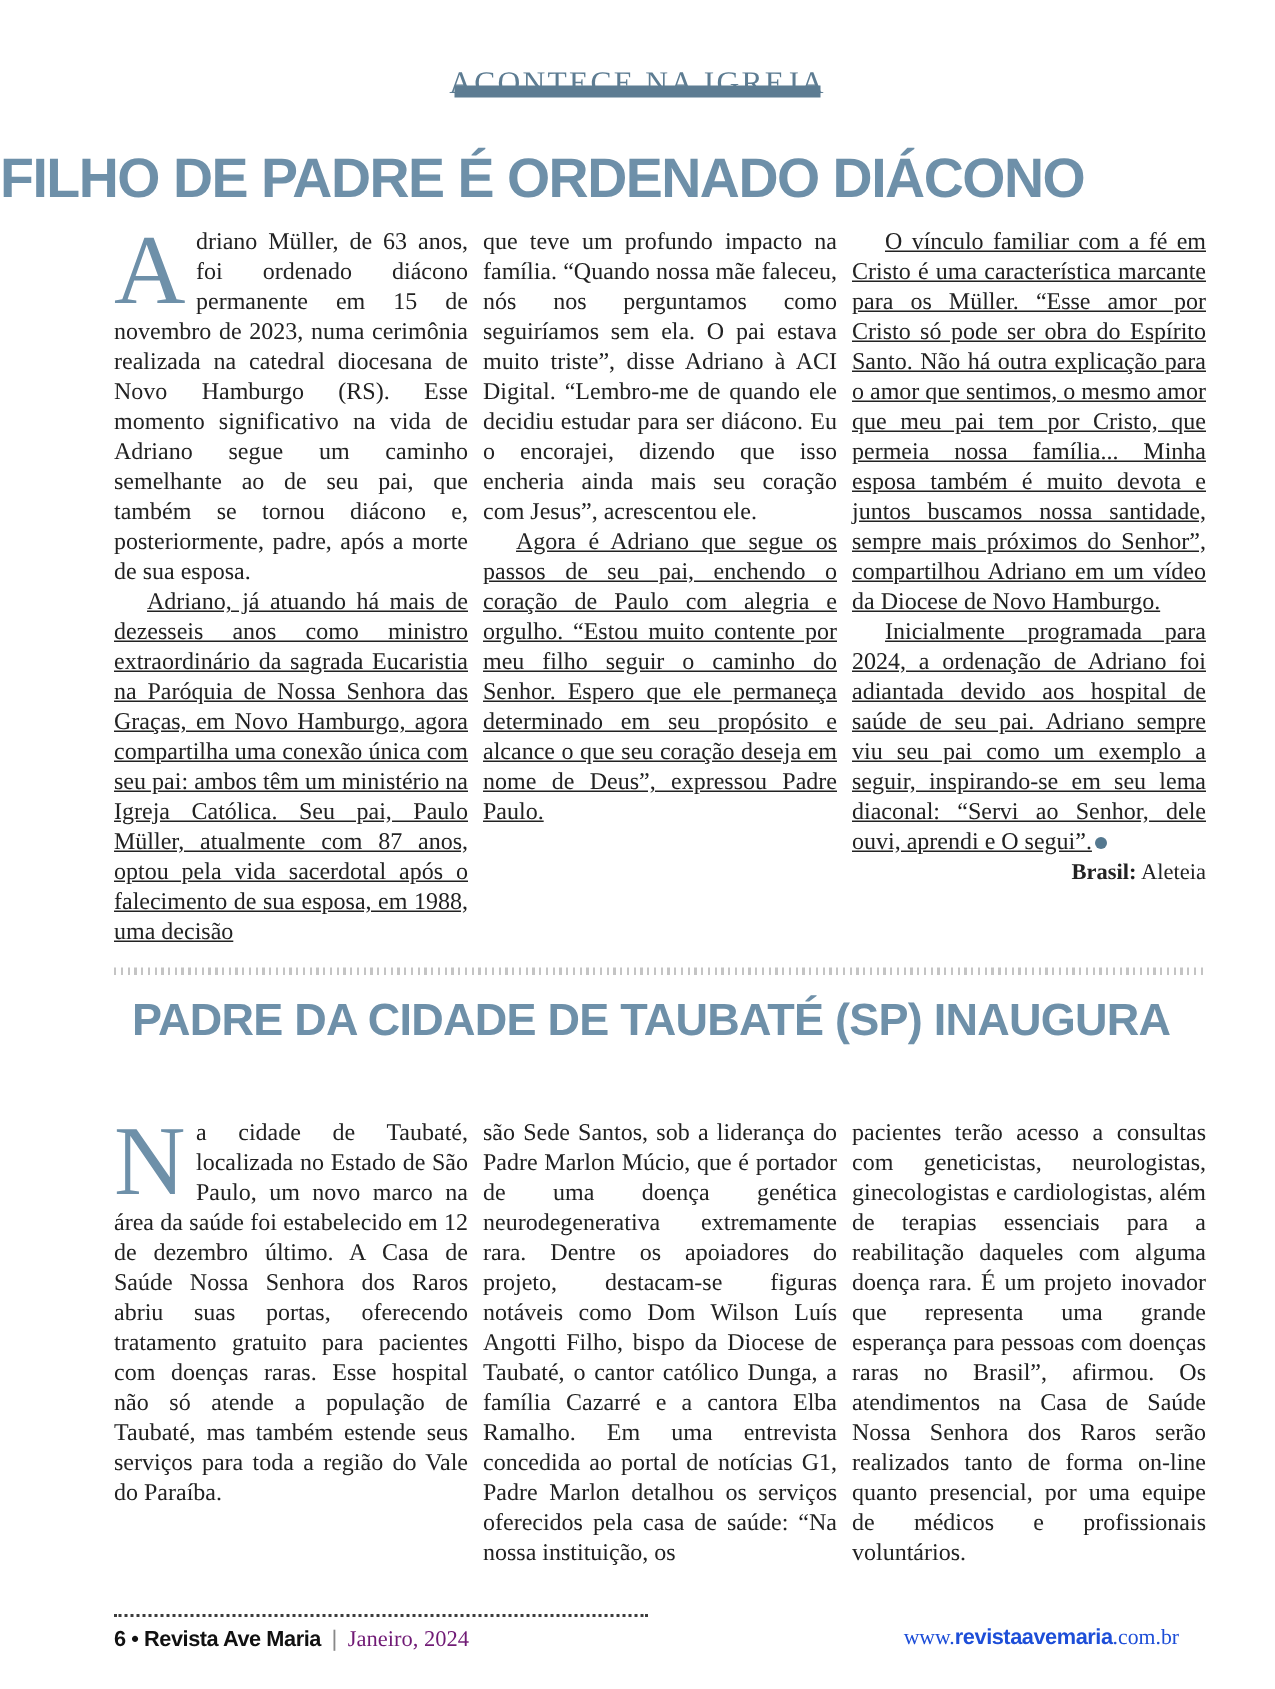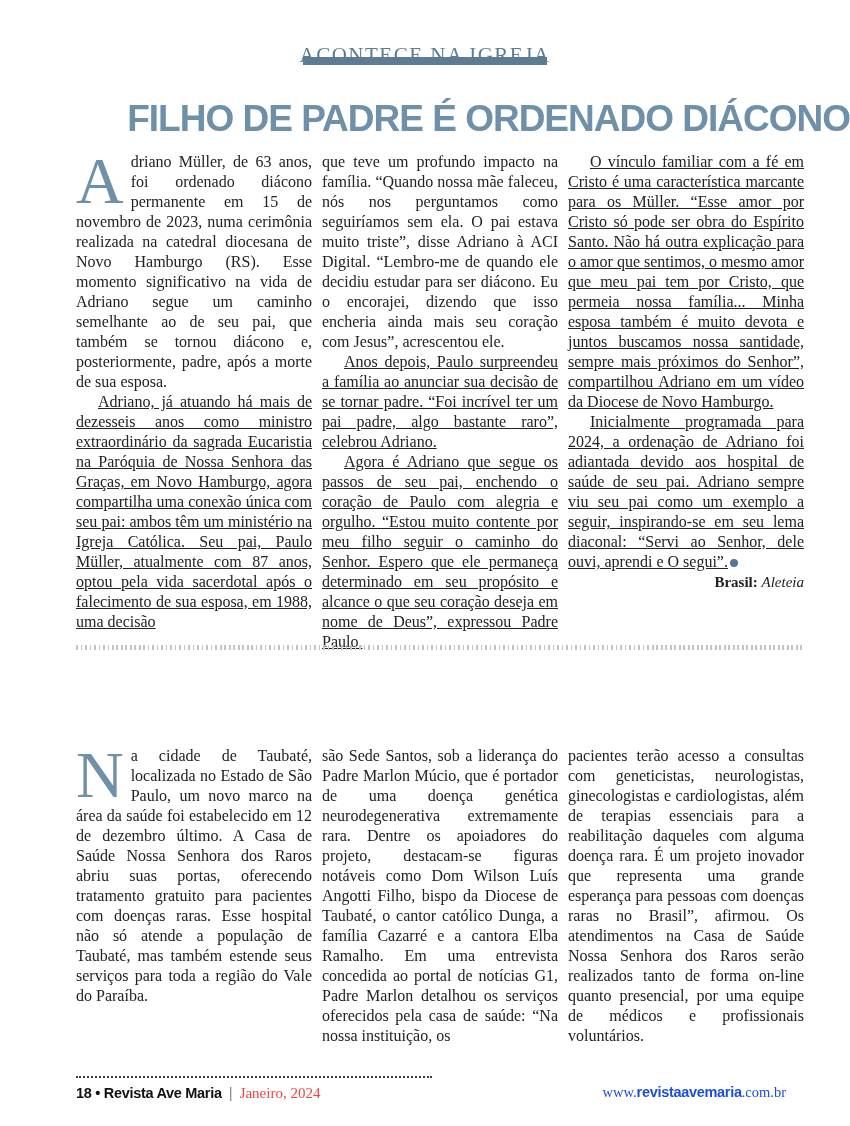--- a/index.html
+++ b/index.html
@@ -7,58 +7,58 @@
         font-family:"Liberation Serif",serif;color:#222;}
 
   
   .kicker{position:absolute;top:28px;left:0;width:100%;text-align:center;
           font-family:"Liberation Serif",serif;font-size:21px;letter-spacing:1.5px;
           color:#5d7c92;font-variant:small-caps;margin-top:15px;}
   .kicker-bar{position:absolute;top:57px;left:50%;transform:translateX(-50%);
               width:244px;height:8px;background:#5d7c92;}
 
   
-  .title1{position:absolute;top:98px;left:0;width:100%;text-align:right;
+  .title1{position:absolute;top:98px;left:0;width:100%;text-align:left;
           font-family:"Liberation Sans",sans-serif;font-weight:bold;font-size:37px;
           letter-spacing:-1px;color:#6e90a9;margin:0;}
   .title2{position:absolute;top:663px;left:88px;width:716px;
           font-family:"Liberation Sans",sans-serif;font-weight:bold;font-size:30px;
           line-height:35px;letter-spacing:-0.5px;color:#6e90a9;margin:0;}
 
   
   .cols{position:absolute;left:76px;width:728px;display:flex;gap:10px;}
   .cols1{top:152px;}
   .cols2{top:746px;}
   .col{width:236px;font-size:16px;line-height:20px;text-align:justify;
        text-justify:inter-word;hyphens:manual;}
   .col p{margin:0;}
   .col p.ind{text-indent:22px;text-decoration:underline;}
 
   .dropcap{float:left;font-family:"Liberation Serif",serif;color:#6e90a9;
            font-size:66px;line-height:52px;padding:3px 7px 0 0;}
 
   .source{text-align:right;margin-top:12px;font-size:15px;}
   .source .lbl{font-weight:bold;}
-  .source .val{font-style:italic;margin-top:36px;}
+  .source .val{margin-top:36px;}
 
   .endbullet{display:inline-block;width:8px;height:8px;border-radius:50%;
              background:#54788f;margin-left:2px;vertical-align:baseline;}
 
   
   .tick-divider{position:absolute;top:645px;left:76px;width:728px;height:5px;
         background:repeating-linear-gradient(90deg,#c4c4c4 0 1.5px,transparent 1.5px 4.5px);}
   .footer-dotline{position:absolute;top:1076px;left:76px;width:356px;height:0;
         border-top:2px dotted #3c3c3c;}
 
   
   .footer-left{position:absolute;top:1084px;left:76px;font-size:15px;white-space:nowrap;}
   .footer-left .mag{font-family:"Liberation Sans",sans-serif;font-weight:bold;
                     font-size:14.5px;letter-spacing:-0.3px;color:#111;}
   .footer-left .sep{color:#888;margin:0 7px;font-family:"Liberation Sans",sans-serif;font-weight:200;}
-  .footer-left .issue{font-family:"Liberation Serif",serif;color:#ef4444;}
+  .footer-left .issue{font-family:"Liberation Serif",serif;color:#701a75;}
   .footer-right{position:absolute;top:1084px;right:64px;font-size:14.5px;white-space:nowrap;color:#1d4ed8;}
   .footer-right .b{font-family:"Liberation Sans",sans-serif;font-weight:bold;letter-spacing:-0.3px;}
   .footer-right .r{font-family:"Liberation Serif",serif;}
 
   .ital{}
 </style>
 </head>
 <body>
 
 <div class="page">
@@ -68,47 +68,46 @@
 
   <h1 class="title1">FILHO DE PADRE É ORDENADO DIÁCONO</h1>
 
   <div class="cols cols1">
     <div class="col">
       <p><span class="dropcap">A</span><span>driano Müller, de 63 anos, foi ordenado diácono permanente em 15 de novembro de 2023, numa cerimônia realizada na catedral diocesana de Novo Hamburgo (RS). Esse momento significativo na vida de Adriano segue um caminho semelhante ao de seu pai, que também se tornou diácono e, posteriormente, padre, após a morte de sua esposa.</span></p>
       <p class="ind">Adriano, já atuando há mais de dezesseis anos como ministro extraordinário da sagrada Eucaristia na Paróquia de Nossa Senhora das Graças, em Novo Hamburgo, agora compartilha uma conexão única com seu pai: ambos têm um ministério na Igreja Católica. Seu pai, Paulo Müller, atualmente com 87 anos, optou pela vida sacerdotal após o falecimento de sua esposa, em 1988, uma decisão</p>
     </div>
     <div class="col">
       <p>que teve um profundo impacto na família. “Quando nossa mãe faleceu, nós nos perguntamos como seguiríamos sem ela. O pai estava muito triste”, disse Adriano à ACI Digital. “Lembro-me de quando ele decidiu estudar para ser diácono. Eu o encorajei, dizendo que isso encheria ainda mais seu coração com Jesus”, acrescentou ele.</p>
-      <p class="ind">Anos depois, Paulo surpreendeu a família ao anunciar sua decisão de se tornar padre. “Foi incrível ter um pai padre, algo bastante raro”, celebrou Adriano.</p>
       <p class="ind">Agora é Adriano que segue os passos de seu pai, enchendo o coração de Paulo com alegria e orgulho. “Estou muito contente por meu filho seguir o caminho do Senhor. Espero que ele permaneça determinado em seu propósito e alcance o que seu coração deseja em nome de Deus”, expressou Padre Paulo.</p>
     </div>
     <div class="col">
       <p class="ind">O vínculo familiar com a fé em Cristo é uma característica marcante para os Müller. “Esse amor por Cristo só pode ser obra do Espírito Santo. Não há outra explicação para o amor que sentimos, o mesmo amor que meu pai tem por Cristo, que permeia nossa família... Minha esposa também é muito devota e juntos buscamos nossa santidade, sempre mais próximos do Senhor”, compartilhou Adriano em um vídeo da Diocese de Novo Hamburgo.</p>
       <p class="ind"><span>Inicialmente programada para 2024, a ordenação de Adriano foi adiantada devido aos hospital de saúde de seu pai. Adriano sempre viu seu pai como um exemplo a seguir, inspirando-se em seu lema diaconal: “Servi ao Senhor, dele ouvi, aprendi e O segui”.</span><span class="endbullet"></span></p>
       <p class="source"><span class="lbl">Brasil:</span> <span class="val">Aleteia</span></p>
     </div>
   </div>
 
   <div class="tick-divider"></div>
 
-  <h2 class="title2"><br></h2>
+  <h2 class="title2"><span>PADRE DA CIDADE DE TAUBATÉ (SP) INAUGURA</span><br></h2>
 
   <div class="cols cols2">
     <div class="col">
       <p><span class="dropcap">N</span><span>a cidade de Taubaté, localizada no Estado de São Paulo, um novo marco na área da saúde foi estabelecido em 12 de dezembro último. A Casa de Saúde Nossa Senhora dos Raros abriu suas portas, oferecendo tratamento gratuito para pacientes com doenças raras. Esse hospital não só atende a população de Taubaté, mas também estende seus serviços para toda a região do Vale do Paraíba.</span></p>
     </div>
     <div class="col">
       <p>são Sede Santos, sob a liderança do Padre Marlon Múcio, que é portador de uma doença genética neurodegenerativa extremamente rara. Dentre os apoiadores do projeto, destacam-se figuras notáveis como Dom Wilson Luís Angotti Filho, bispo da Diocese de Taubaté, o cantor católico Dunga, a família Cazarré e a cantora Elba Ramalho. Em uma entrevista concedida ao portal de notícias G1, Padre Marlon detalhou os serviços oferecidos pela casa de saúde: “Na nossa instituição, os</p>
     </div>
     <div class="col">
       <p><span>pacientes terão acesso a consultas com geneticistas, neurologistas, ginecologistas e cardiologistas, além de terapias essenciais para a reabilitação daqueles com alguma doença rara. É um projeto inovador que representa uma grande esperança para pessoas com doenças raras no Brasil”, afirmou. Os atendimentos na Casa de Saúde Nossa Senhora dos Raros serão realizados tanto de forma </span><span class="ital">on-line</span><span> quanto presencial, por uma equipe de médicos e profissionais voluntários.</span></p>
     </div>
   </div>
 
   <div class="footer-dotline"></div>
   <div class="footer-left">
-    <span class="mag">18 • Revista Ave Maria</span><span class="sep">|</span><span class="issue">Janeiro, 2024</span>
+    <span class="mag">6 • Revista Ave Maria</span><span class="sep">|</span><span class="issue">Janeiro, 2024</span>
   </div>
   <div class="footer-right">
     <span class="r">www.</span><span class="b">revistaavemaria</span><span class="r">.com.br</span>
   </div>
 
 </div>
 
 </body></html>

